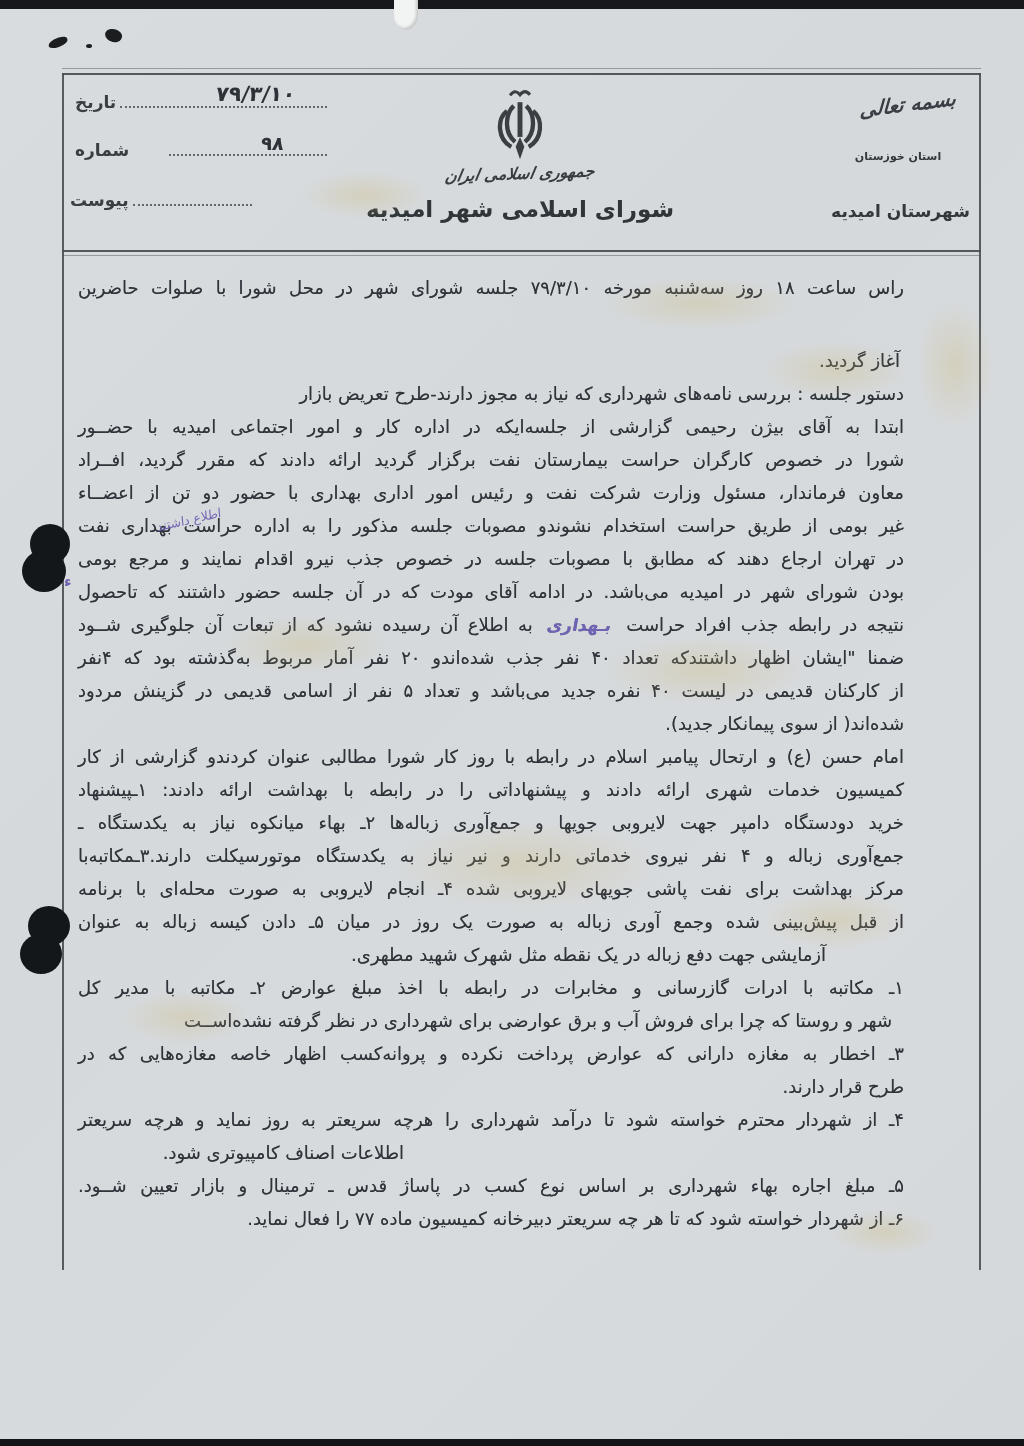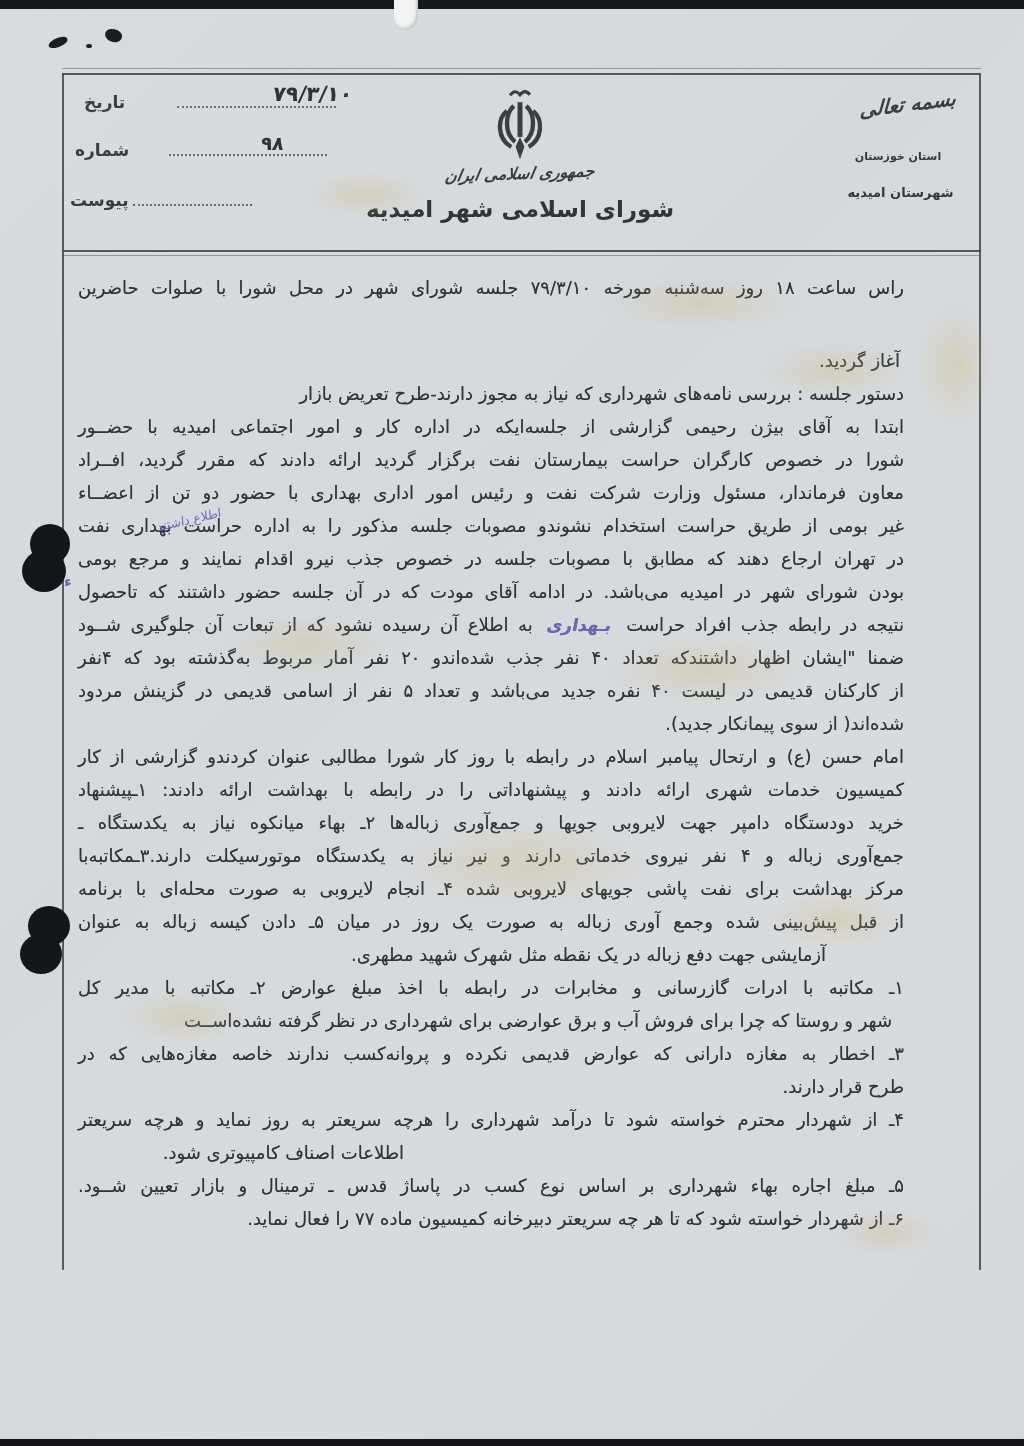--- a/index.html
+++ b/index.html
@@ -18,21 +18,21 @@
   .hline{position:absolute;height:2px;background:#45494d;opacity:.9;}
   .hline.thin{height:1px;opacity:.45;}
   
   .hdr-row{position:absolute;display:flex;flex-direction:row-reverse;align-items:flex-end;direction:rtl;}
   .hdr-label{font-size:17px;font-weight:bold;color:#3a3e43;padding-right:4px;white-space:nowrap;letter-spacing:.5px;}
   .dotline{flex:1;border-bottom:2px dotted #63676c;margin-bottom:4px;position:relative;height:10px;}
   .hand-val{position:absolute;bottom:0;font-weight:bold;color:#2e3339;transform:skewX(-8deg);white-space:nowrap;}
   .bismillah{position:absolute;left:848px;top:92px;width:120px;text-align:center;
     font-size:20px;font-weight:bold;font-style:italic;color:#3a3f45;transform:rotate(-7deg) skewX(-10deg);letter-spacing:1px;}
   .province{position:absolute;left:828px;top:150px;width:140px;text-align:center;font-size:11px;font-weight:bold;color:#34383d;direction:rtl;}
-  .county{position:absolute;left:828px;top:185px;width:145px;text-align:center;font-size:13px;font-weight:bold;color:#34383d;direction:rtl;}
+  .county{position:absolute;left:828px;top:201px;width:145px;text-align:center;font-size:17px;font-weight:bold;color:#34383d;direction:rtl;}
   .emblem{position:absolute;left:489px;top:86px;}
   .republic{position:absolute;left:420px;top:164px;width:200px;text-align:center;
     font-size:16px;font-weight:600;font-style:italic;color:#383d42;transform:rotate(-2deg) skewX(-12deg);direction:rtl;}
   .council{position:absolute;left:360px;top:196px;width:320px;text-align:center;
     font-size:23px;font-weight:bold;color:#303539;direction:rtl;letter-spacing:1px;}
   
   .body-lines{position:absolute;left:78px;right:120px;top:271px;direction:rtl;
     color:#2f343a;font-size:18px;text-shadow:0 0 .5px rgba(47,52,58,.55);}
   .line{height:33px;line-height:33px;text-align:right;white-space:nowrap;overflow:visible;}
   .line.j{text-align:justify;text-align-last:justify;white-space:normal;}
@@ -77,21 +77,21 @@
       <path d="M50 82 l-7 16 7 20 7 -20 z" fill="#3a3f44"></path>
       <path d="M40 32 C 25 46 25 76 42 90" stroke="#3a3f44" stroke-width="7"></path>
       <path d="M60 32 C 75 46 75 76 58 90" stroke="#3a3f44" stroke-width="7"></path>
       <path d="M29 40 C 12 54 14 86 36 98" stroke="#3a3f44" stroke-width="7"></path>
       <path d="M71 40 C 88 54 86 86 64 98" stroke="#3a3f44" stroke-width="7"></path>
     </svg>
   </div>
   <div class="republic">جمهوری اسلامی ایران</div>
   <div class="council">شورای اسلامی شهر امیدیه</div>
 
-  <div class="hdr-row" style="left:84px;top:92px;width:252px;gap:48px;">
+  <div class="hdr-row" style="left:75px;top:92px;width:252px;">
     <span class="hdr-label">تاریخ</span>
     <div class="dotline">
       <span class="hand-val" style="left:96px;font-size:21px;">۷۹/۳/۱۰</span>
     </div>
   </div>
   <div class="hdr-row" style="left:75px;top:140px;width:252px;gap:36px;">
     <span class="hdr-label">شماره</span>
     <div class="dotline">
       <span class="hand-val" style="left:92px;font-size:19px;">۹۸</span>
     </div>
@@ -123,21 +123,21 @@
     <div class="line">شده‌اند( از سوی پیمانکار جدید).</div>
     <div class="line j">امام حسن (ع) و ارتحال پیامبر اسلام در رابطه با روز کار شورا مطالبی عنوان کردندو گزارشی از کار</div>
     <div class="line j">کمیسیون خدمات شهری ارائه دادند و پیشنهاداتی را در رابطه با بهداشت ارائه دادند: ۱ـپیشنهاد</div>
     <div class="line j">خرید دودستگاه دامپر جهت لایروبی جویها و جمع‌آوری زباله‌ها ۲ـ بهاء میانکوه نیاز به یکدستگاه ـ</div>
     <div class="line j">جمع‌آوری زباله و ۴ نفر نیروی خدماتی دارند و نیر نیاز به یکدستگاه موتورسیکلت دارند.۳ـمکاتبه‌با</div>
     <div class="line j">مرکز بهداشت برای نفت پاشی جویهای لایروبی شده ۴ـ انجام لایروبی به صورت محله‌ای با برنامه</div>
     <div class="line j">از قبل پیش‌بینی شده وجمع آوری زباله به صورت یک روز در میان ۵ـ دادن کیسه زباله به عنوان</div>
     <div class="line" style="margin-right:78px;">آزمایشی جهت دفع زباله در یک نقطه مثل شهرک شهید مطهری.</div>
     <div class="line j">۱ـ مکاتبه با ادرات گازرسانی و مخابرات در رابطه با اخذ مبلغ عوارض ۲ـ مکاتبه با مدیر کل</div>
     <div class="line" style="margin-right:12px;">شهر و روستا که چرا برای فروش آب و برق عوارضی برای شهرداری در نظر گرفته نشده‌اســت</div>
-    <div class="line j">۳ـ اخطار به مغازه دارانی که عوارض قدیمی نکرده و پروانه‌کسب ندارند خاصه مغازه‌هایی که در</div>
+    <div class="line j">۳ـ اخطار به مغازه دارانی که عوارض پرداخت نکرده و پروانه‌کسب اظهار خاصه مغازه‌هایی که در</div>
     <div class="line">طرح قرار دارند.</div>
     <div class="line j">۴ـ از شهردار محترم خواسته شود تا درآمد شهرداری را هرچه سریعتر به روز نماید و هرچه سریعتر</div>
     <div class="line" style="margin-right:500px;">اطلاعات اصناف کامپیوتری شود.</div>
     <div class="line j">۵ـ مبلغ اجاره بهاء شهرداری بر اساس نوع کسب در پاساژ قدس ـ ترمینال و بازار تعیین شــود.</div>
     <div class="line">۶ـ از شهردار خواسته شود که تا هر چه سریعتر دبیرخانه کمیسیون ماده ۷۷ را فعال نماید.</div>
   </div>
 
   <div class="margin-note">اطلاع داشتند</div>
   <div class="margin-mark">ء</div>
 

